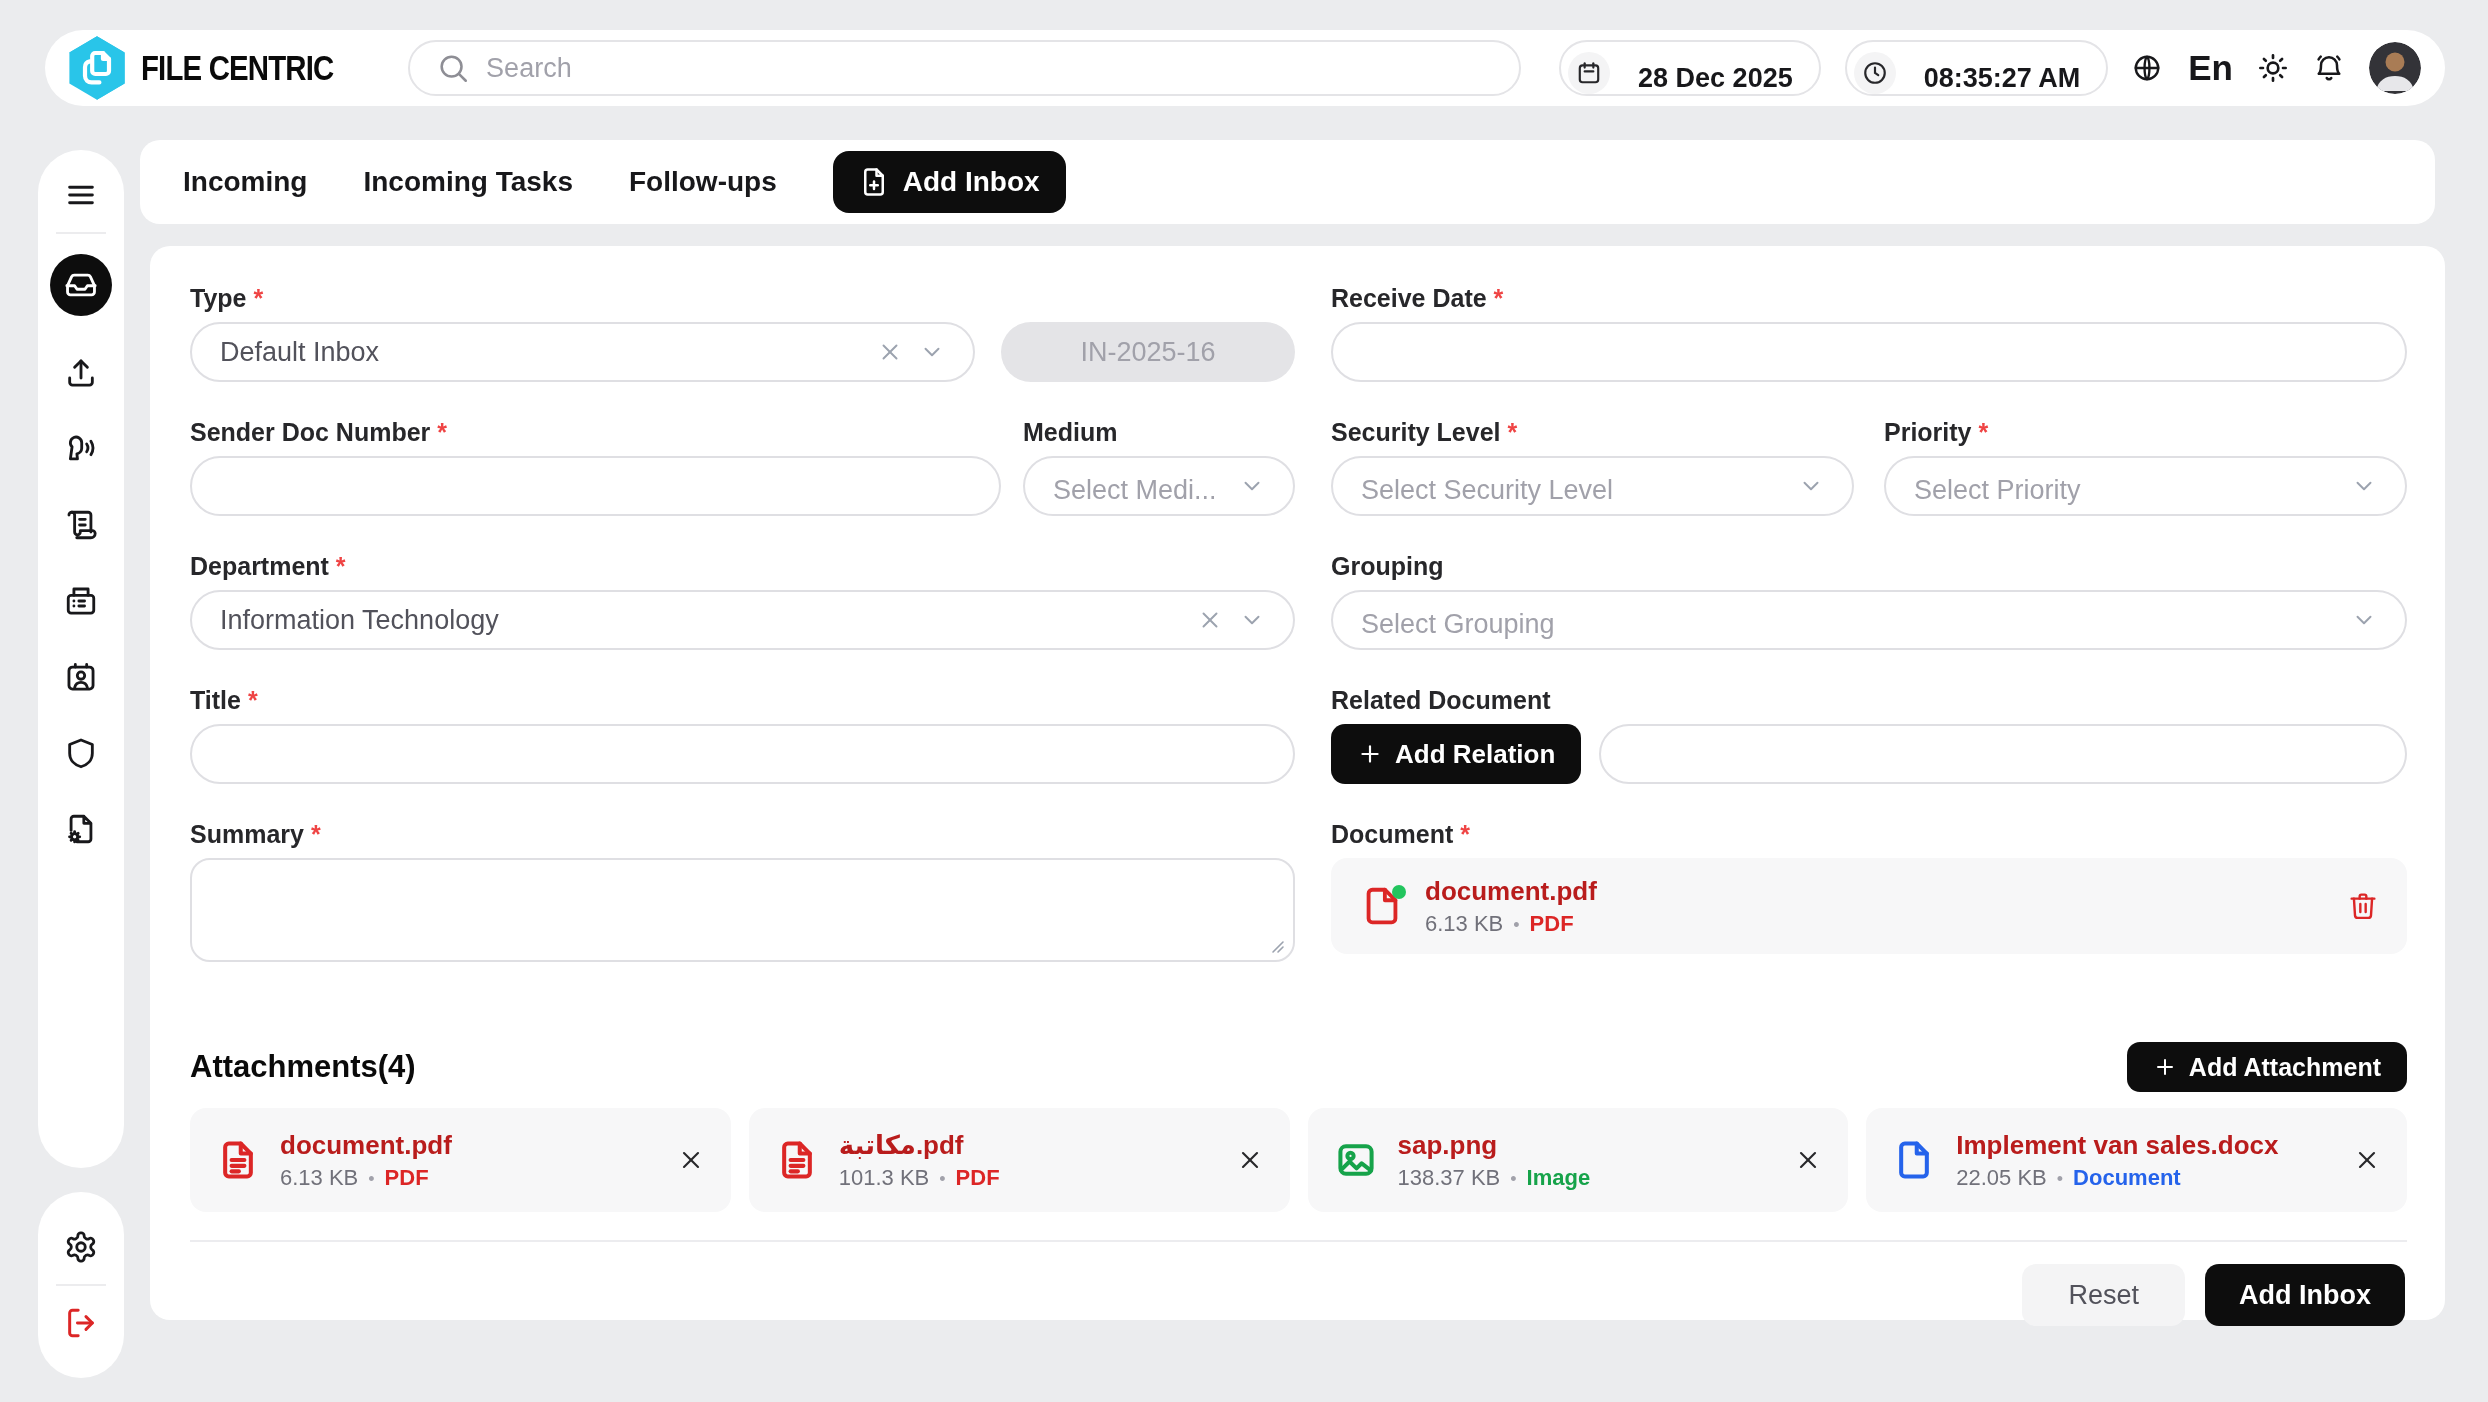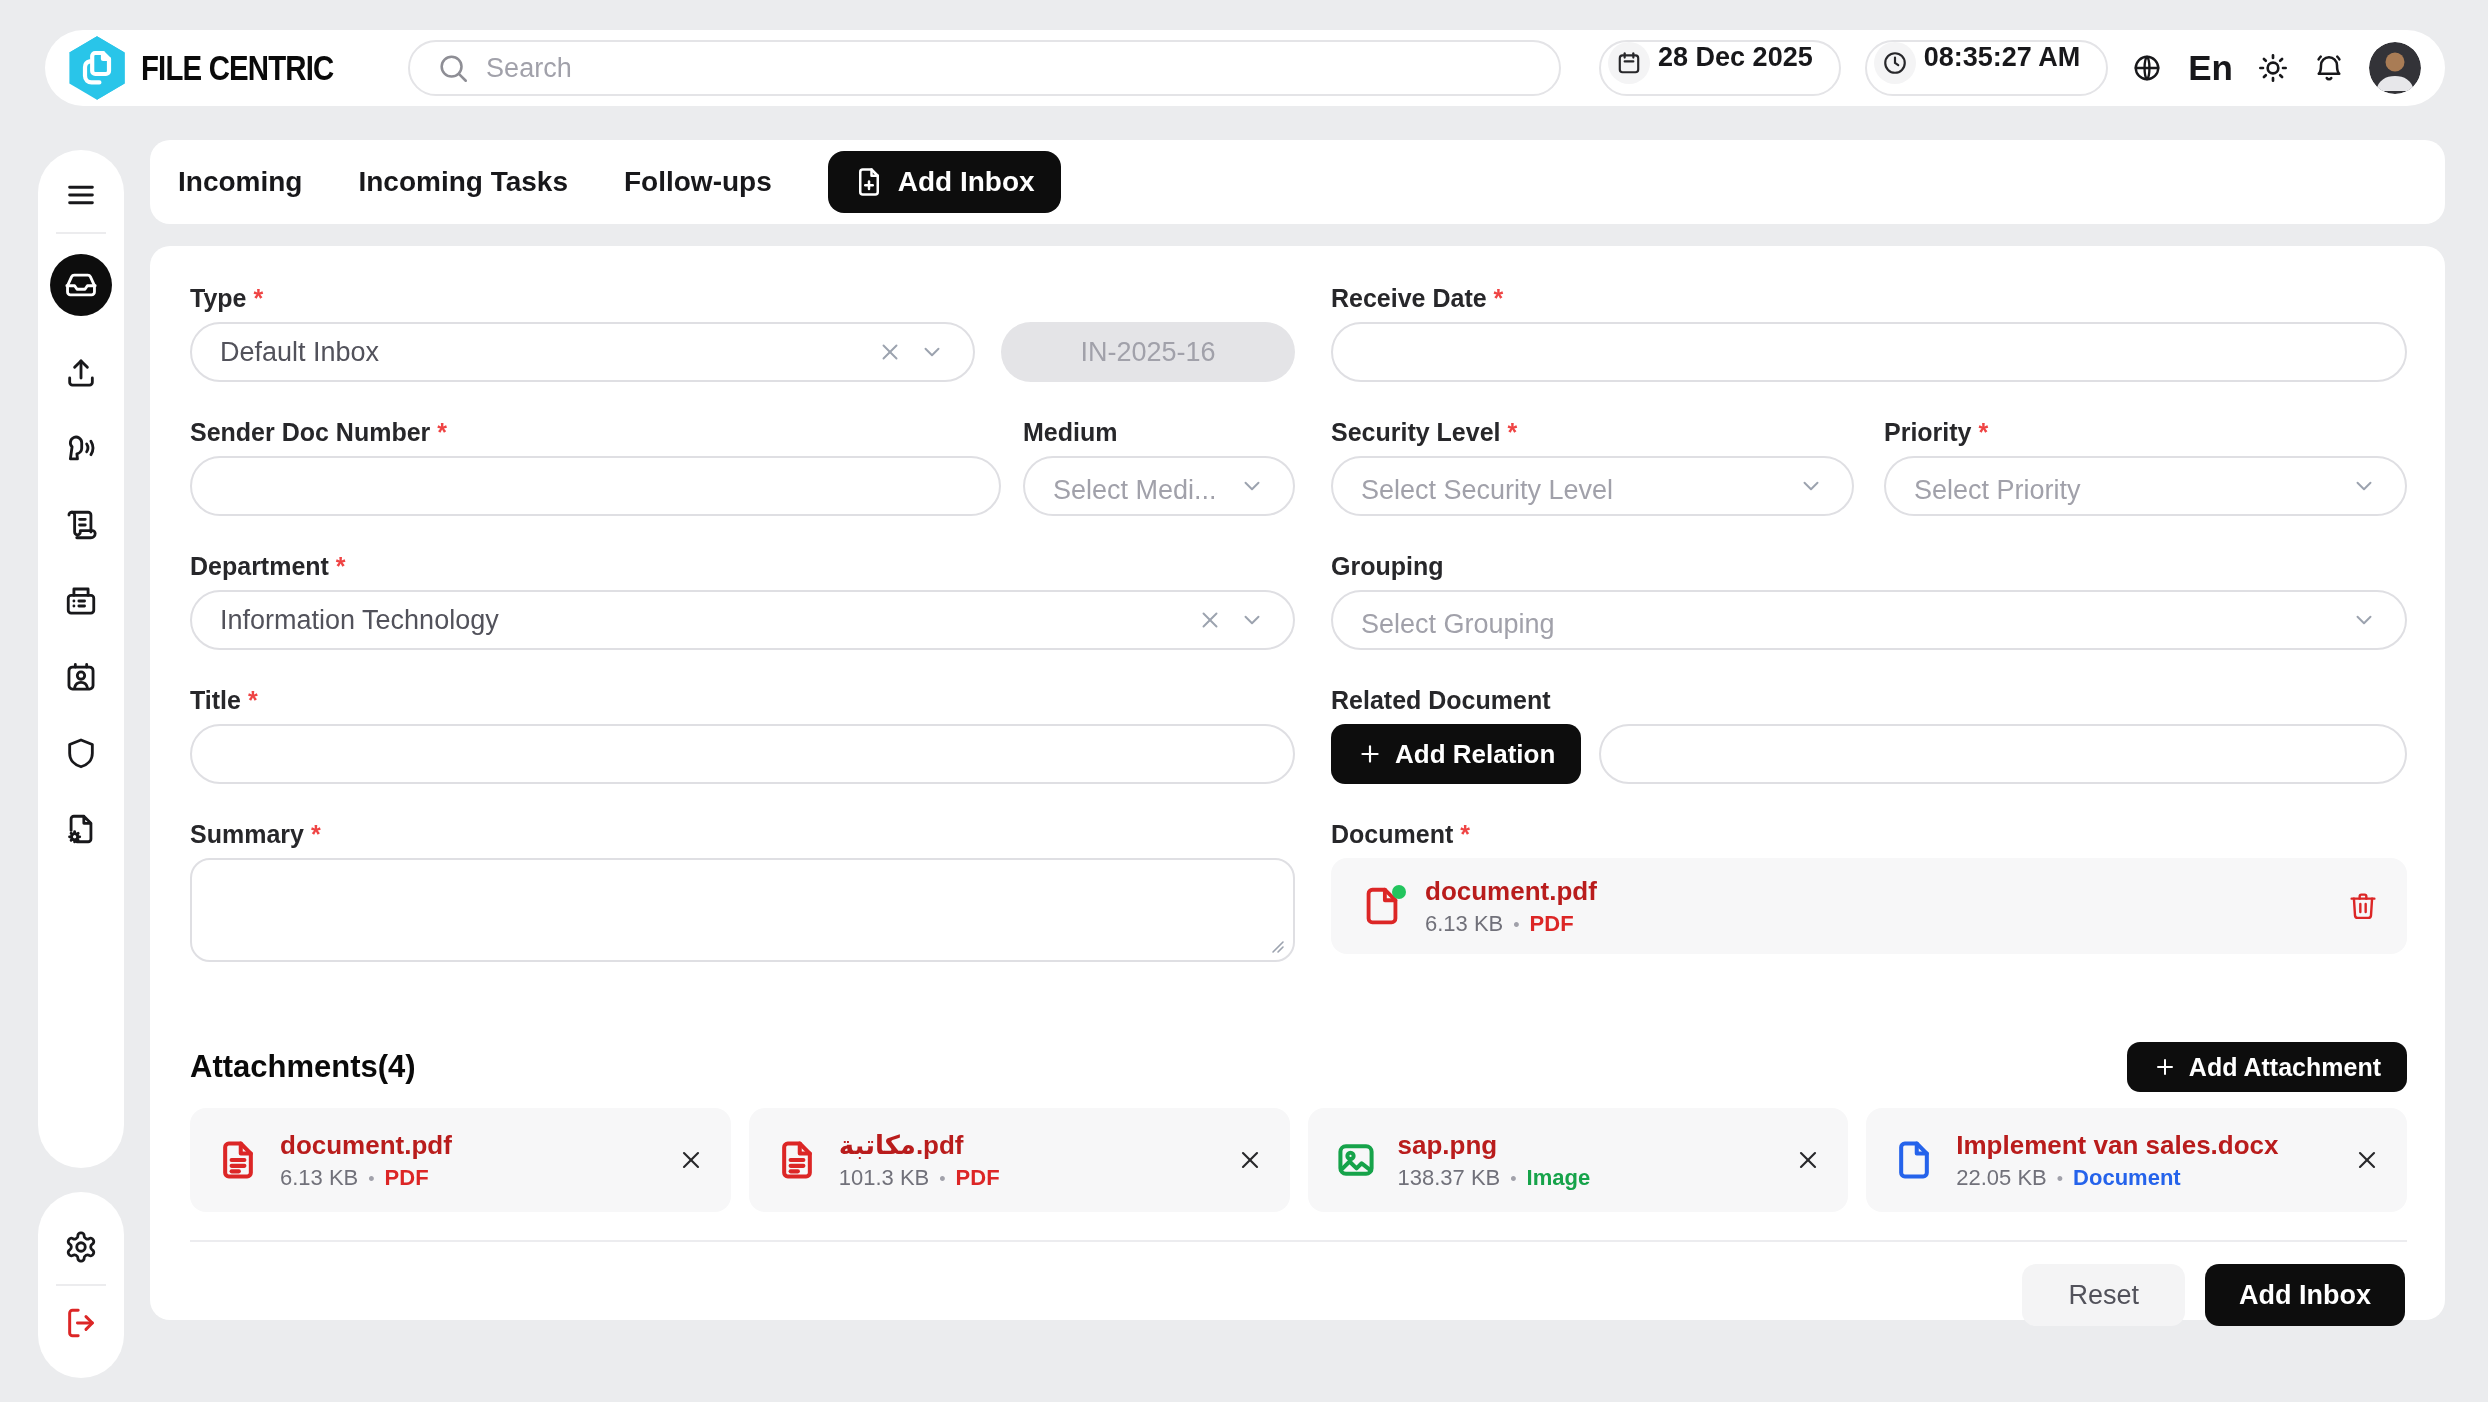--- a/index.html
+++ b/index.html
@@ -9,41 +9,41 @@
   
   .header { position:absolute; left:45px; top:30px; width:2400px; height:76px; background:#fff;
             border-radius:40px; display:flex; align-items:center; padding:0 24px 0 22px; gap:24px; }
   .brand { display:flex; align-items:center; gap:14px; flex:0 0 auto; }
   .brand-text { font-size:35px; font-weight:800; letter-spacing:-1px; transform:scaleX(.84);
                 transform-origin:left center; white-space:nowrap; color:#0a0a0a; }
   .search { flex:1; height:56px; border:2px solid #e4e4e7; border-radius:30px; display:flex;
             align-items:center; gap:16px; padding:12px 26px; margin:0 14px; color:#8e8e95; }
   .search input { border:none; outline:none; flex:1; font-size:27px; font-family:inherit; color:#3f3f46; background:transparent; }
   .search input::placeholder { color:#a1a1aa; }
-  .pill { height:56px; border:2px solid #e4e4e7; border-radius:30px; display:flex; align-items:flex-start;
-          gap:8px; padding:0 26px 0 7px; font-size:27px; font-weight:700; color:#18181b; flex:0 0 auto; }
+  .pill { height:56px; border:2px solid #e4e4e7; border-radius:30px; display:flex; align-items:flex-end;
+          gap:28px; padding:0 26px 0 7px; font-size:27px; font-weight:700; color:#18181b; flex:0 0 auto; }
   .icon-circle { width:42px; height:42px; border-radius:50%; background:#f4f4f5; display:flex;
                  align-items:center; justify-content:center; color:#27272a; }
   .lang { display:flex; align-items:center; gap:26px; font-size:35px; font-weight:700; flex:0 0 auto; }
   .hbtn { display:flex; align-items:center; justify-content:center; flex:0 0 auto; color:#18181b; }
   .avatar { width:52px; height:52px; border-radius:50%; overflow:hidden; flex:0 0 auto; }
 
   
   .sidebar { position:absolute; left:38px; top:150px; width:86px; height:1018px; background:#fff;
              border-radius:44px; display:flex; flex-direction:column; align-items:center; padding-top:28px; }
   .sb-divider { width:50px; border-top:2px solid #ececee; margin:20px 0; }
   .sb-item { display:flex; align-items:center; justify-content:center; color:#18181b; margin-bottom:42px; }
   .sb-active { width:62px; height:62px; background:#0d0d0d; border-radius:50%; color:#fff; margin-bottom:40px;
                display:flex; align-items:center; justify-content:center; }
   .sidebar-bottom { position:absolute; left:38px; top:1192px; width:86px; height:186px; background:#fff;
                     border-radius:44px; display:flex; flex-direction:column; align-items:center; justify-content:center; }
 
   
-  .tabs { position:absolute; left:150px; top:140px; width:2295px; height:84px; background:#fff;
-          border-radius:20px; display:flex; align-items:center; gap:56px; padding:0 28px;text-align:right; }
+  .tabs { position:absolute; left:140px; top:140px; width:2295px; height:84px; background:#fff;
+          border-radius:20px; display:flex; align-items:center; gap:56px; padding:0 43px;text-align:right; }
   .tab { font-size:28px; font-weight:700; color:#18181b; cursor:default; }
   .tab-pill { background:#0d0d0d; color:#fff; height:62px; border-radius:16px; display:flex;
               align-items:center; gap:14px; padding:0 26px; font-size:28px; font-weight:700; }
 
   
   .card { position:absolute; left:150px; top:246px; width:2295px; height:1074px; background:#fff;
           border-radius:20px; padding:38px 38px 0 40px; }
   .grid2 { display:grid; grid-template-columns:1105px 1fr; column-gap:36px; }
   .field { margin-bottom:36px; }
   .label { display:block; font-size:25px; font-weight:700; color:#27272a; margin-bottom:9px; }

